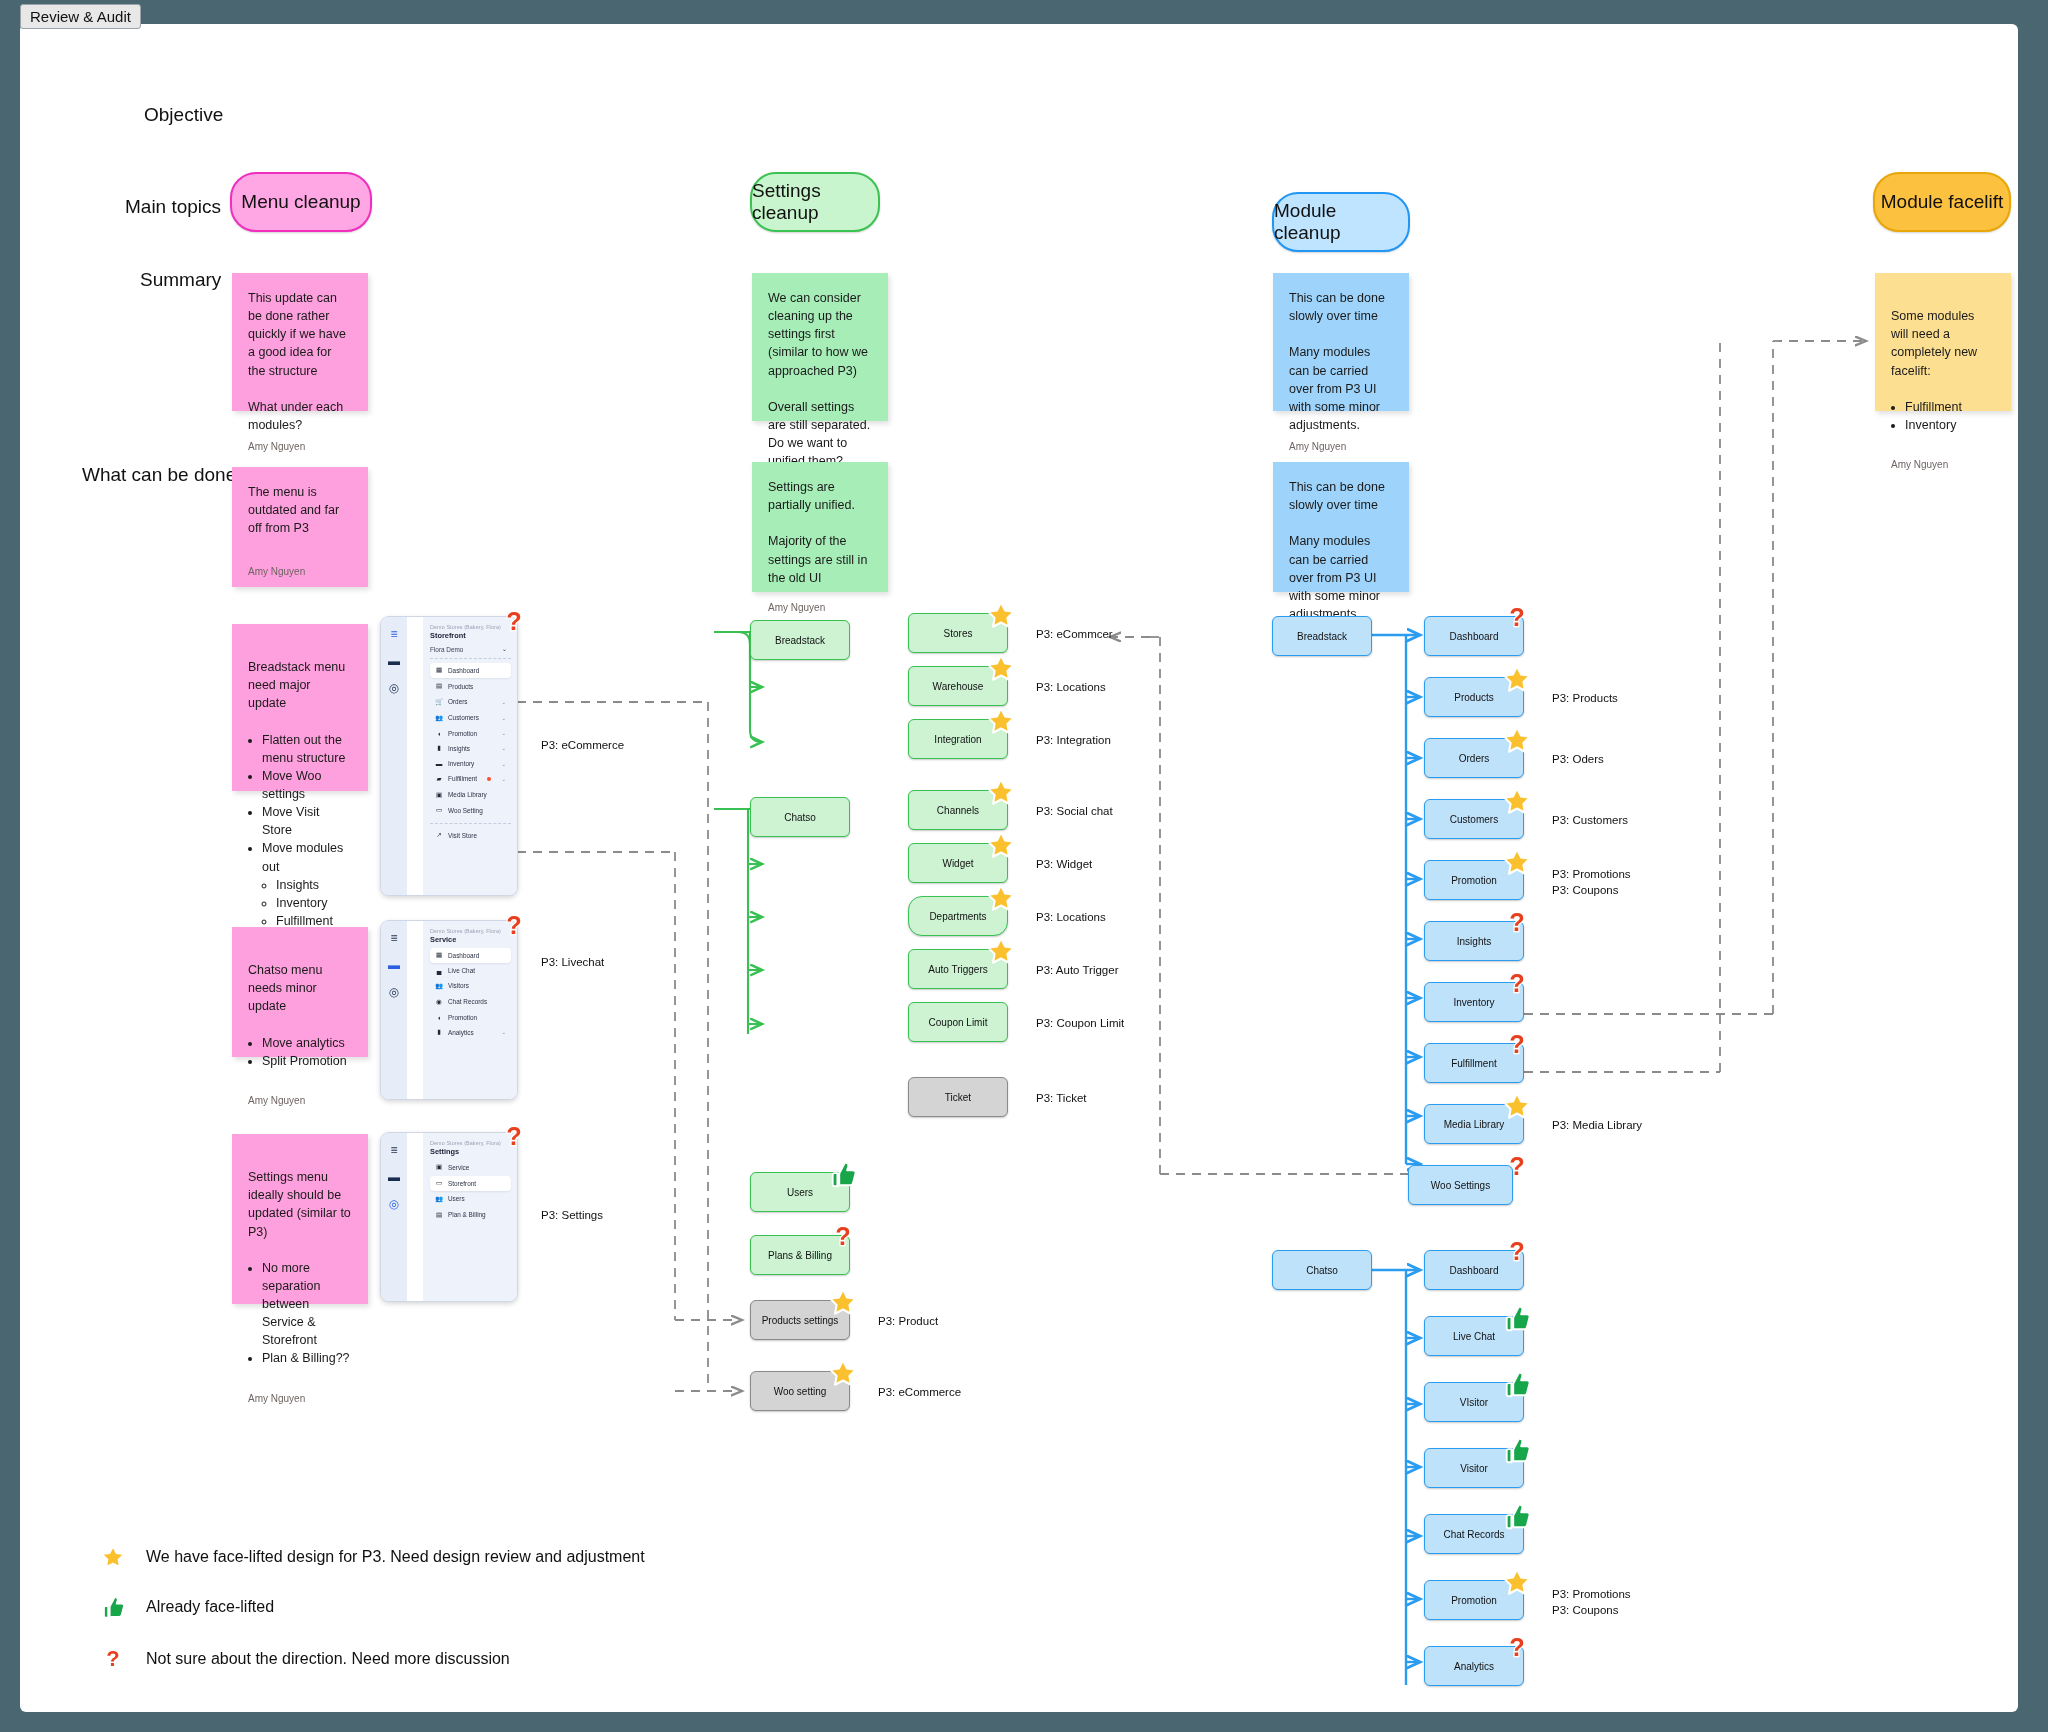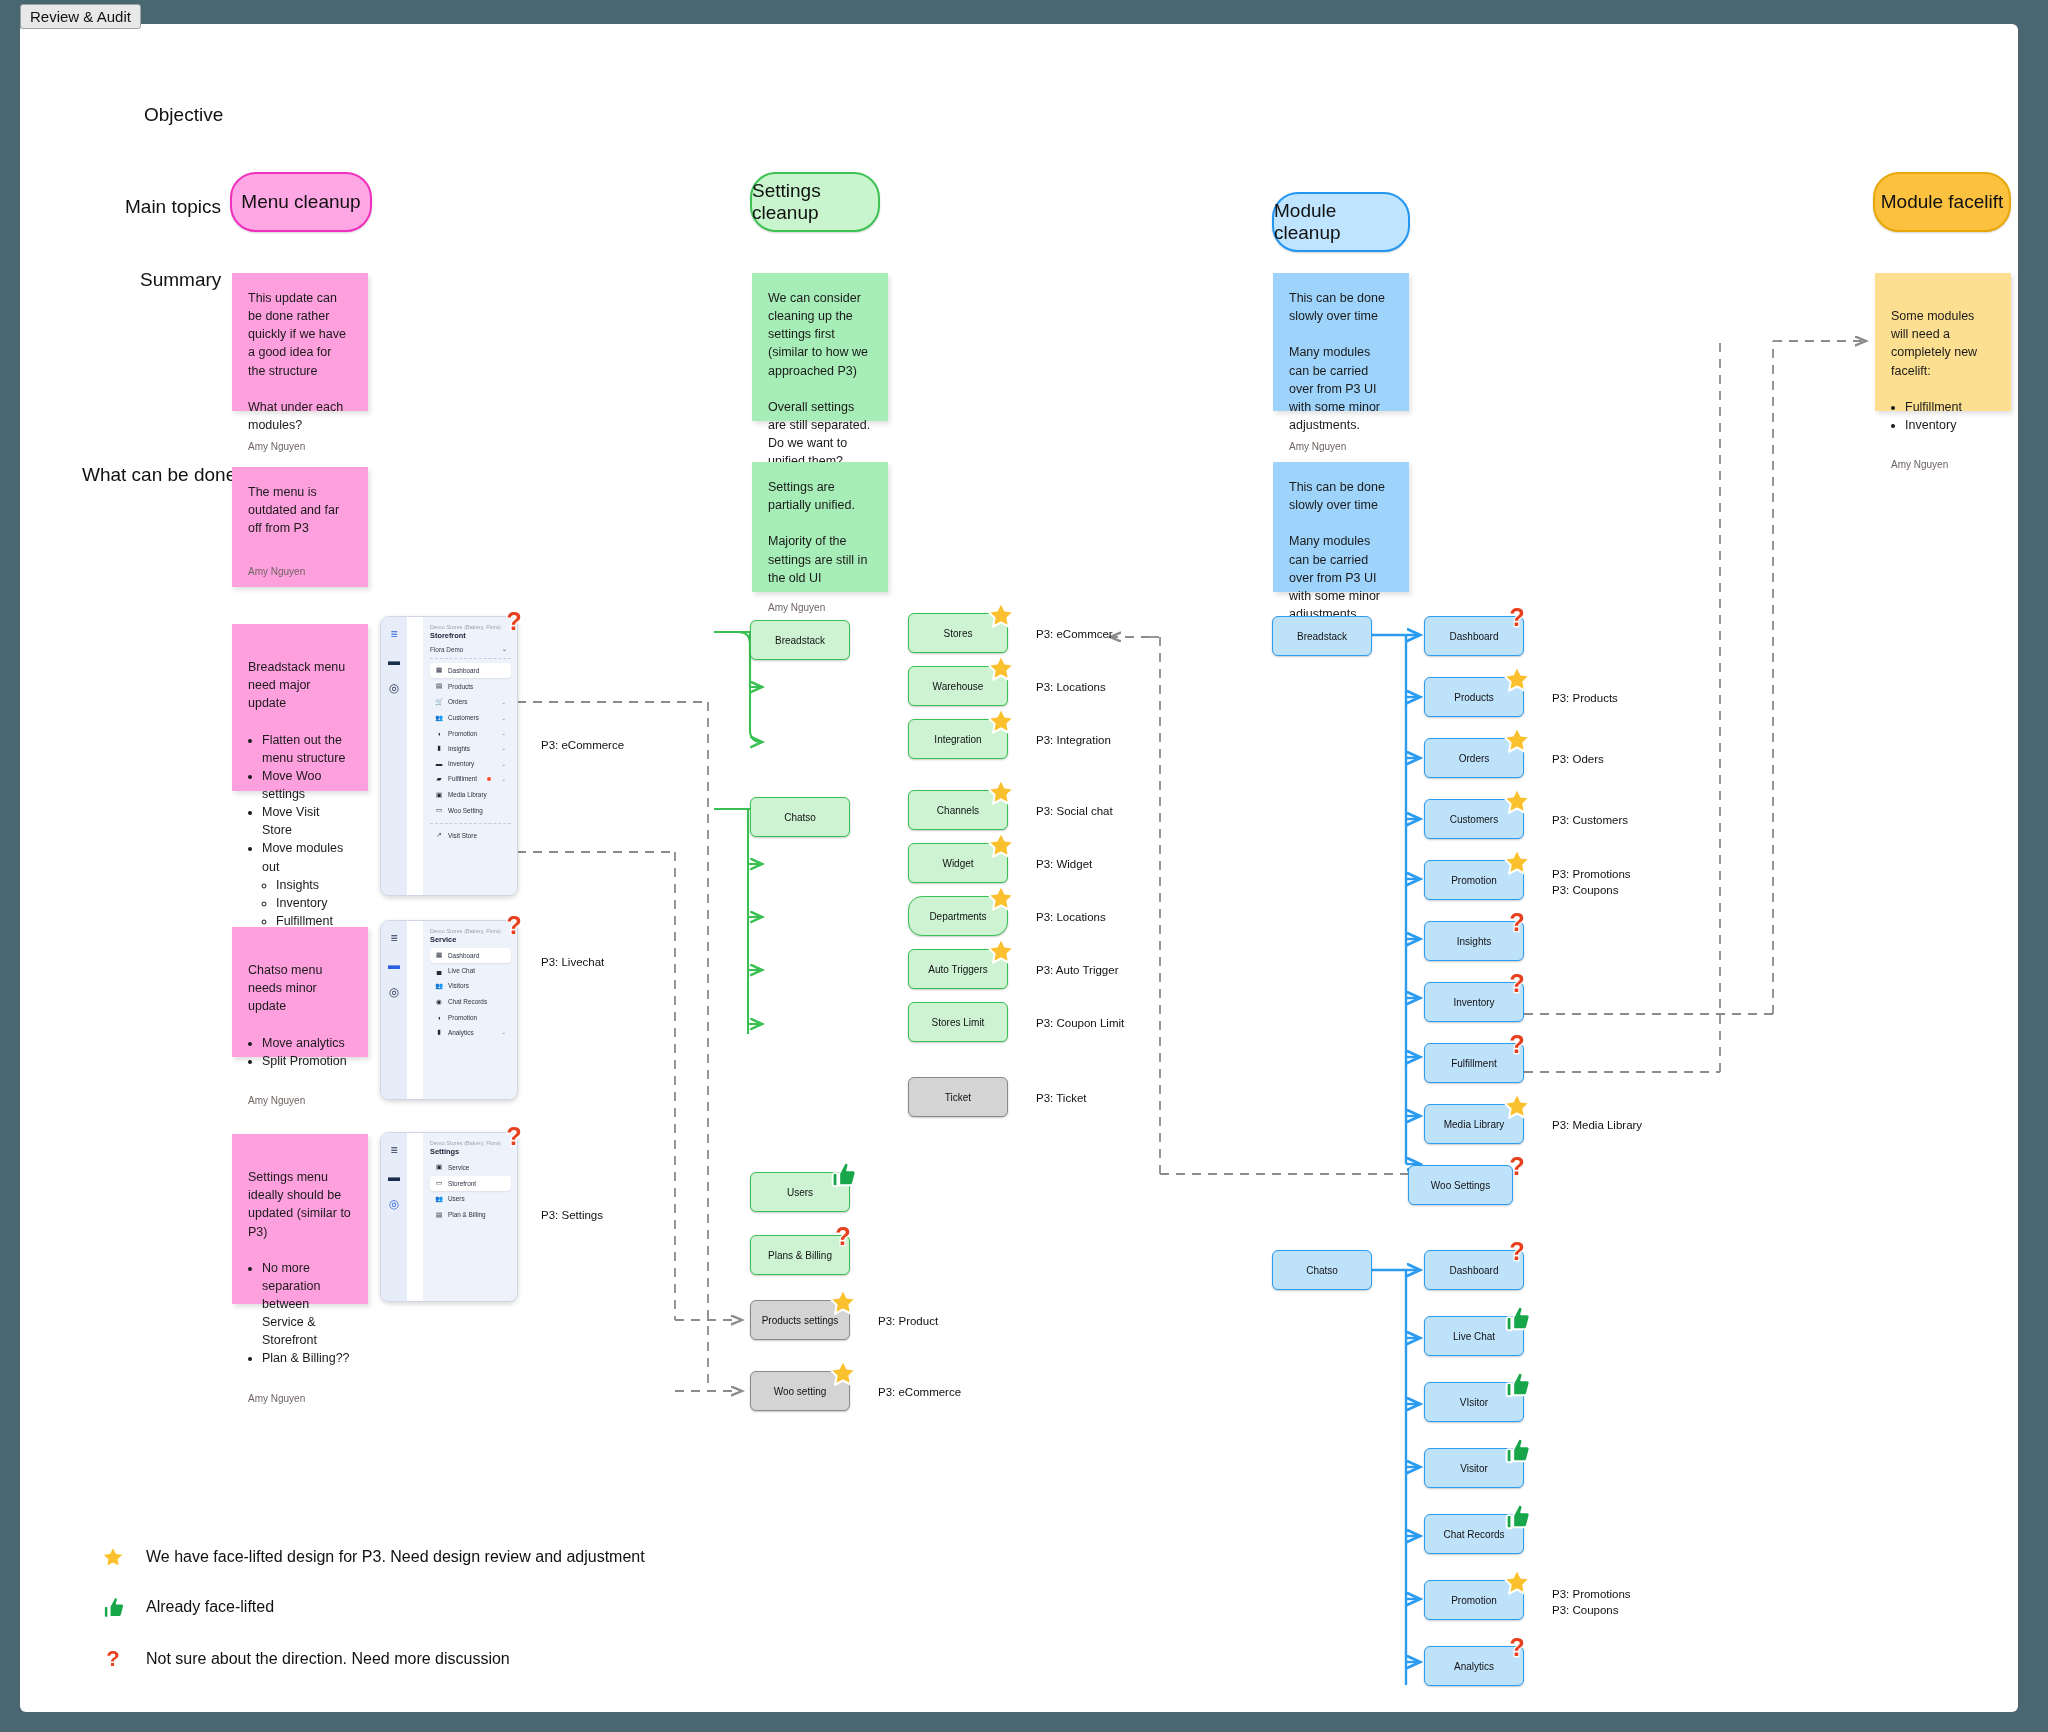--- a/index.html
+++ b/index.html
@@ -529,21 +529,21 @@
       <div class="node green" style="left: 888px; top: 925px; width: 100px; height: 40px;">
         <span>Auto Triggers</span>
       </div>
       <div class="badge" style="left: 966px; top: 912px;">
         <svg viewBox="0 0 32 32">
           <path d="M16 2.5l4.2 8.6 9.5 1.3-6.9 6.7 1.7 9.4L16 24l-8.5 4.5 1.7-9.4L2.3 12.4l9.5-1.3z" fill="#fbc02d" stroke="#fff" stroke-width="2.2" stroke-linejoin="round"></path>
         </svg>
       </div>
       <div class="p3label" style="left: 1016px; top: 938px;">P3: Auto Trigger</div>
       <div class="node green" style="left: 888px; top: 978px; width: 100px; height: 40px;">
-        <span>Stores Limit</span>
+        <span>Coupon Limit</span>
       </div>
       <div class="p3label" style="left: 1016px; top: 991px;">P3: Coupon Limit</div>
     </div>
   <div id="settings-standalone">
       <div class="node grey" style="left: 888px; top: 1053px; width: 100px; height: 40px;">
         <span>Ticket</span>
       </div>
       <div class="p3label" style="left: 1016px; top: 1066px;">P3: Ticket</div>
       <div class="node green" style="left: 730px; top: 1148px; width: 100px; height: 40px;">
         <span>Users</span>

